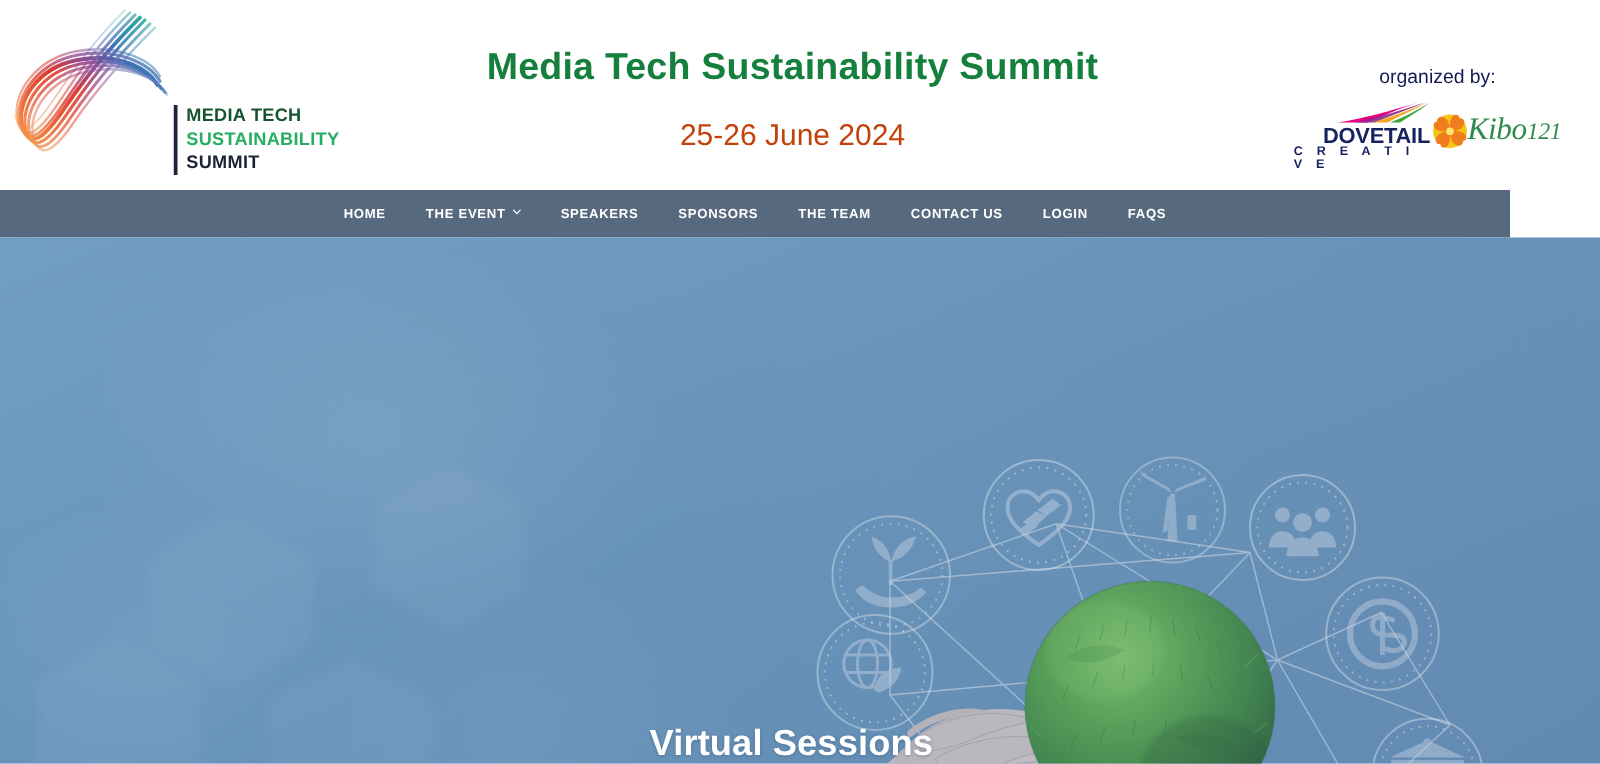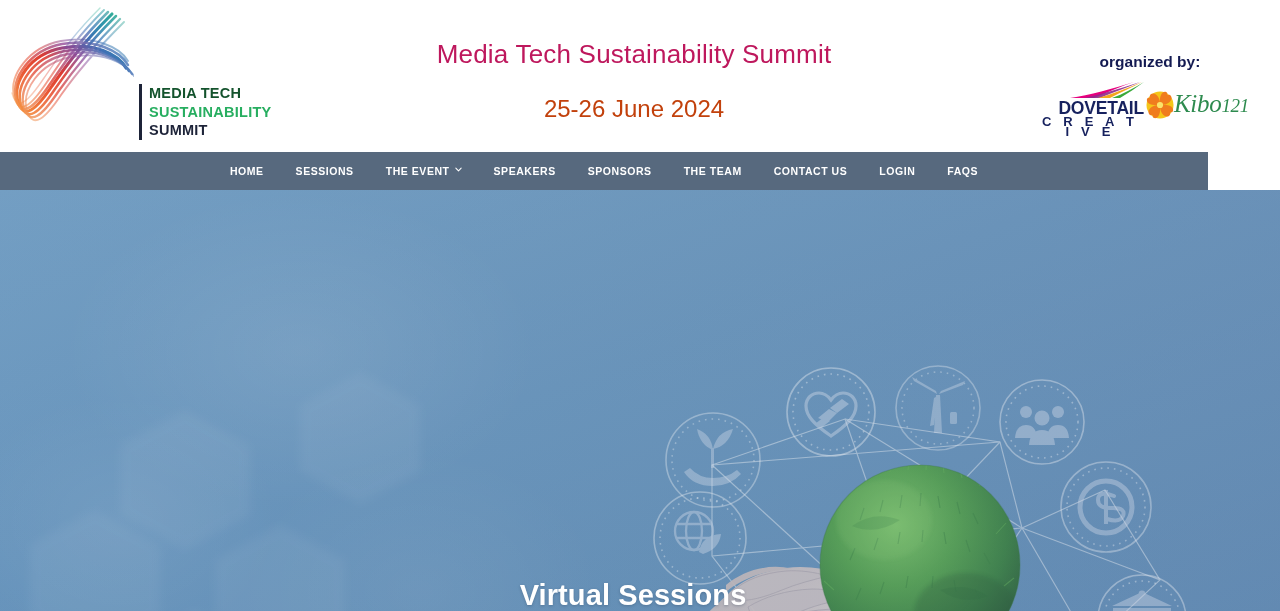--- a/index.html
+++ b/index.html
@@ -36,51 +36,51 @@
   }
   .lw-1 { color:#14532d; }
   .lw-2 { color:#27ae60; }
   .lw-3 { color:#1d2338; }
 
   
   .title-block {
     position:absolute; left:230px; top:32px; width:808px; text-align:center;
   }
   .event-title {
-    font-size:26px; font-weight:normal; color:#be185d;
+    font-size:30px; font-weight:bold; color:#15803d;
     letter-spacing:.2px; line-height:44px; white-space:nowrap;
   }
   .event-dates {
     font-size:24px; font-weight:normal; color:#c2410c;
     line-height:30px; margin-top:18px; white-space:nowrap;
   }
 
   
   .org-block {
     position:absolute; left:1022px; top:52px; width:256px; text-align:center;
   }
   .org-label {
-    font-size:15.5px; font-weight:bold; color:#131a52; line-height:20px;
+    font-size:15.5px; font-weight:normal; color:#131a52; line-height:20px;
   }
   .org-logos {
     position:relative; margin-top:9px; height:48px;
   }
   .dovetail {
     position:absolute; left:12px; top:0px; width:110px; height:48px;
   }
   .dv-swoosh { position:absolute; left:34px; top:0px; width:76px; height:18px; }
   .dv-name {
     position:absolute; left:0px; top:17px; width:110px;
     font-size:17.5px; font-weight:bold; color:#16215e;
     letter-spacing:-.2px; line-height:20px; text-align:right;
   }
   .dv-sub {
     position:absolute; left:1px; top:36px; width:110px;
-    font-size:13px; font-weight:bold; color:#16215e;
-    letter-spacing:4.2px; line-height:10px; text-align:center;
+    font-size:10px; font-weight:bold; color:#16215e;
+    letter-spacing:4.2px; line-height:10px; text-align:left;
   }
   .kibo {
     position:absolute; left:124px; top:6px; width:126px; height:36px;
   }
   .kb-mark { position:absolute; left:0px; top:4px; width:28px; height:28px; }
   .kb-name {
     position:absolute; left:28px; top:0px;
     font-family:"Liberation Serif", serif;
     font-size:25px; font-style:italic; font-weight:normal; color:#2e8b4f;
     line-height:34px; letter-spacing:-.3px; white-space:nowrap;
@@ -215,23 +215,20 @@
       </div>
     </div>
   </div>
 
   <nav class="navbar">
     <div class="nav-list">
       <div class="nav-item">
         <span>HOME</span>
       </div>
       <div class="nav-item">
-        <span>SESSIONS</span>
-      </div>
-      <div class="nav-item">
         <span>THE EVENT</span>
         <svg class="chev" viewBox="0 0 10 10">
           <path d="M1.2 3 L5 7 L8.8 3" fill="none" stroke="#ffffff" stroke-width="1.5" stroke-linecap="round" stroke-linejoin="round"></path>
         </svg>
       </div>
       <div class="nav-item">
         <span>SPEAKERS</span>
       </div>
       <div class="nav-item">
         <span>SPONSORS</span>

